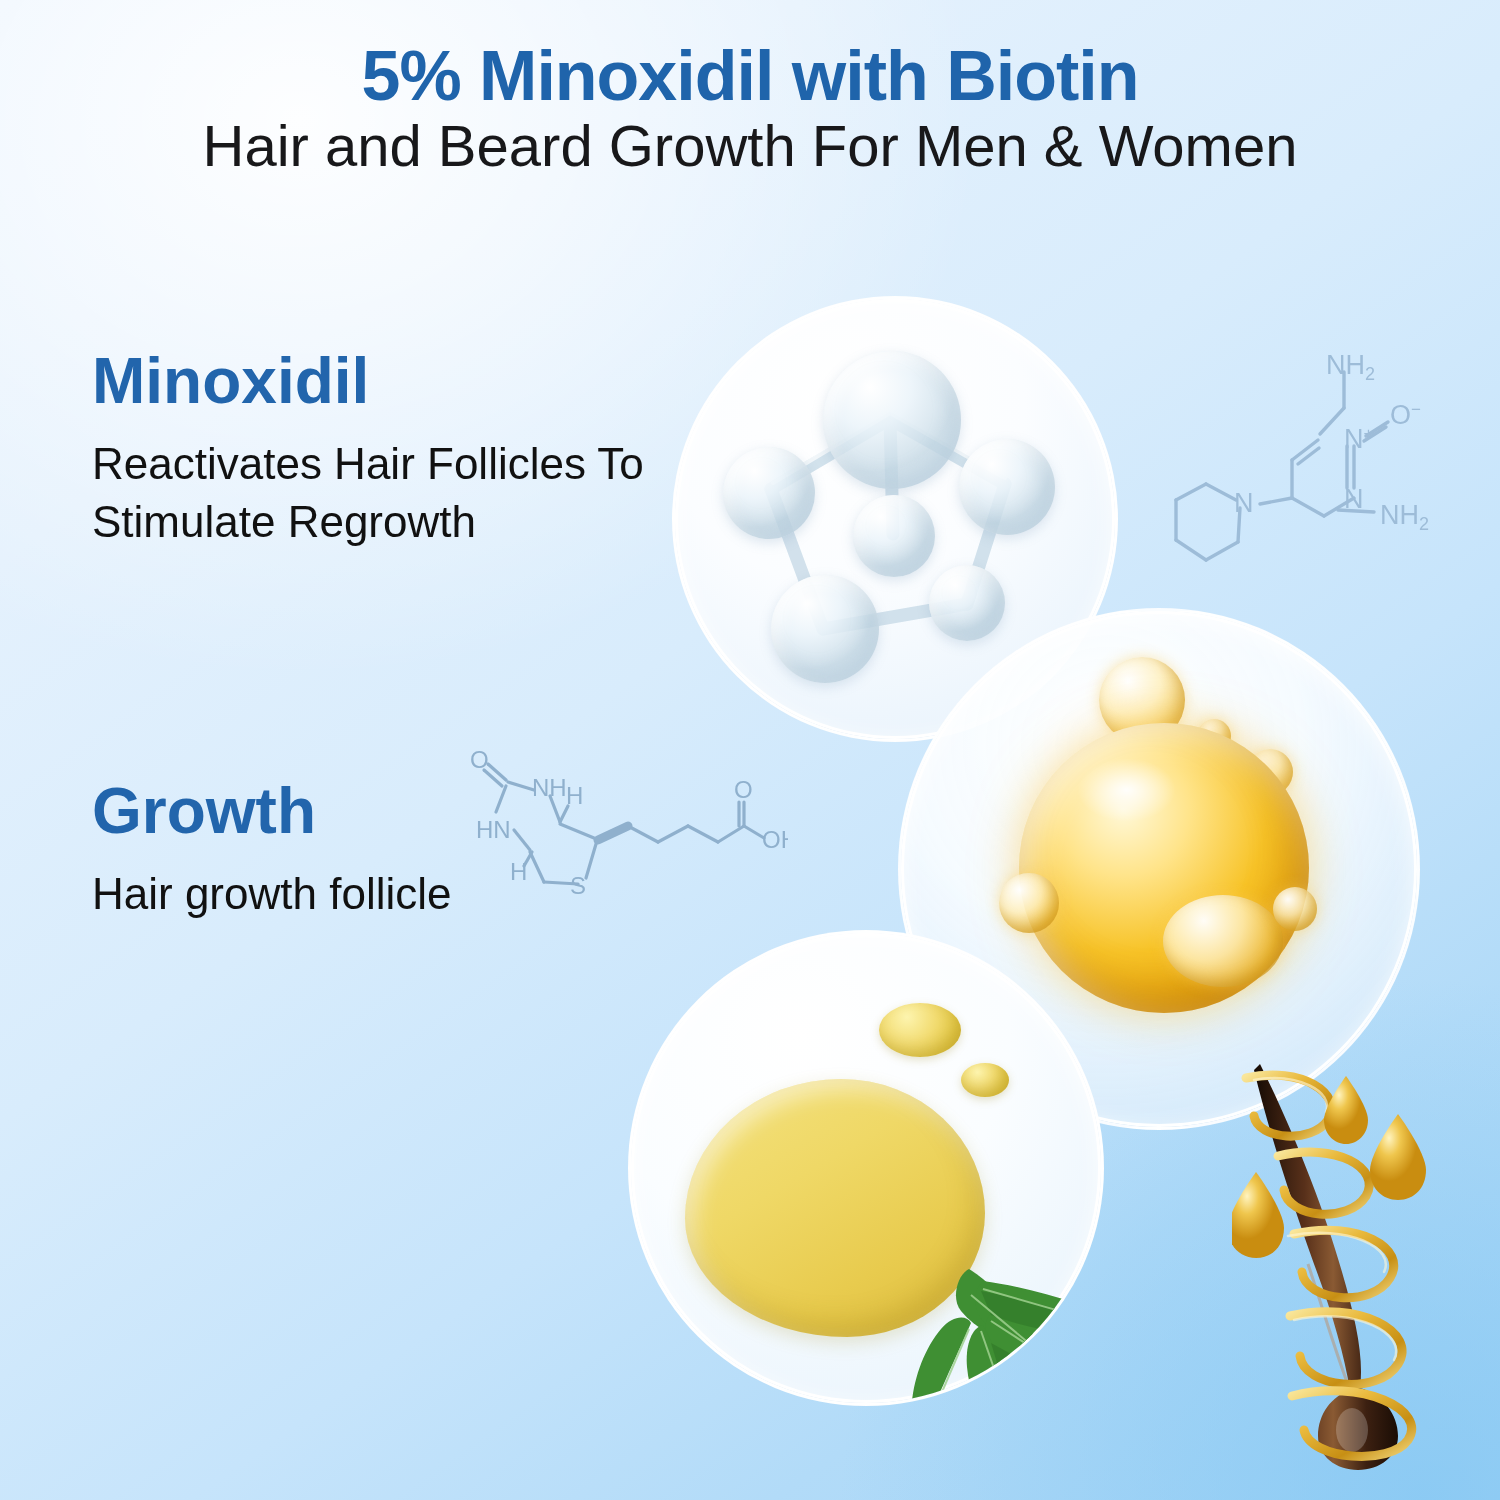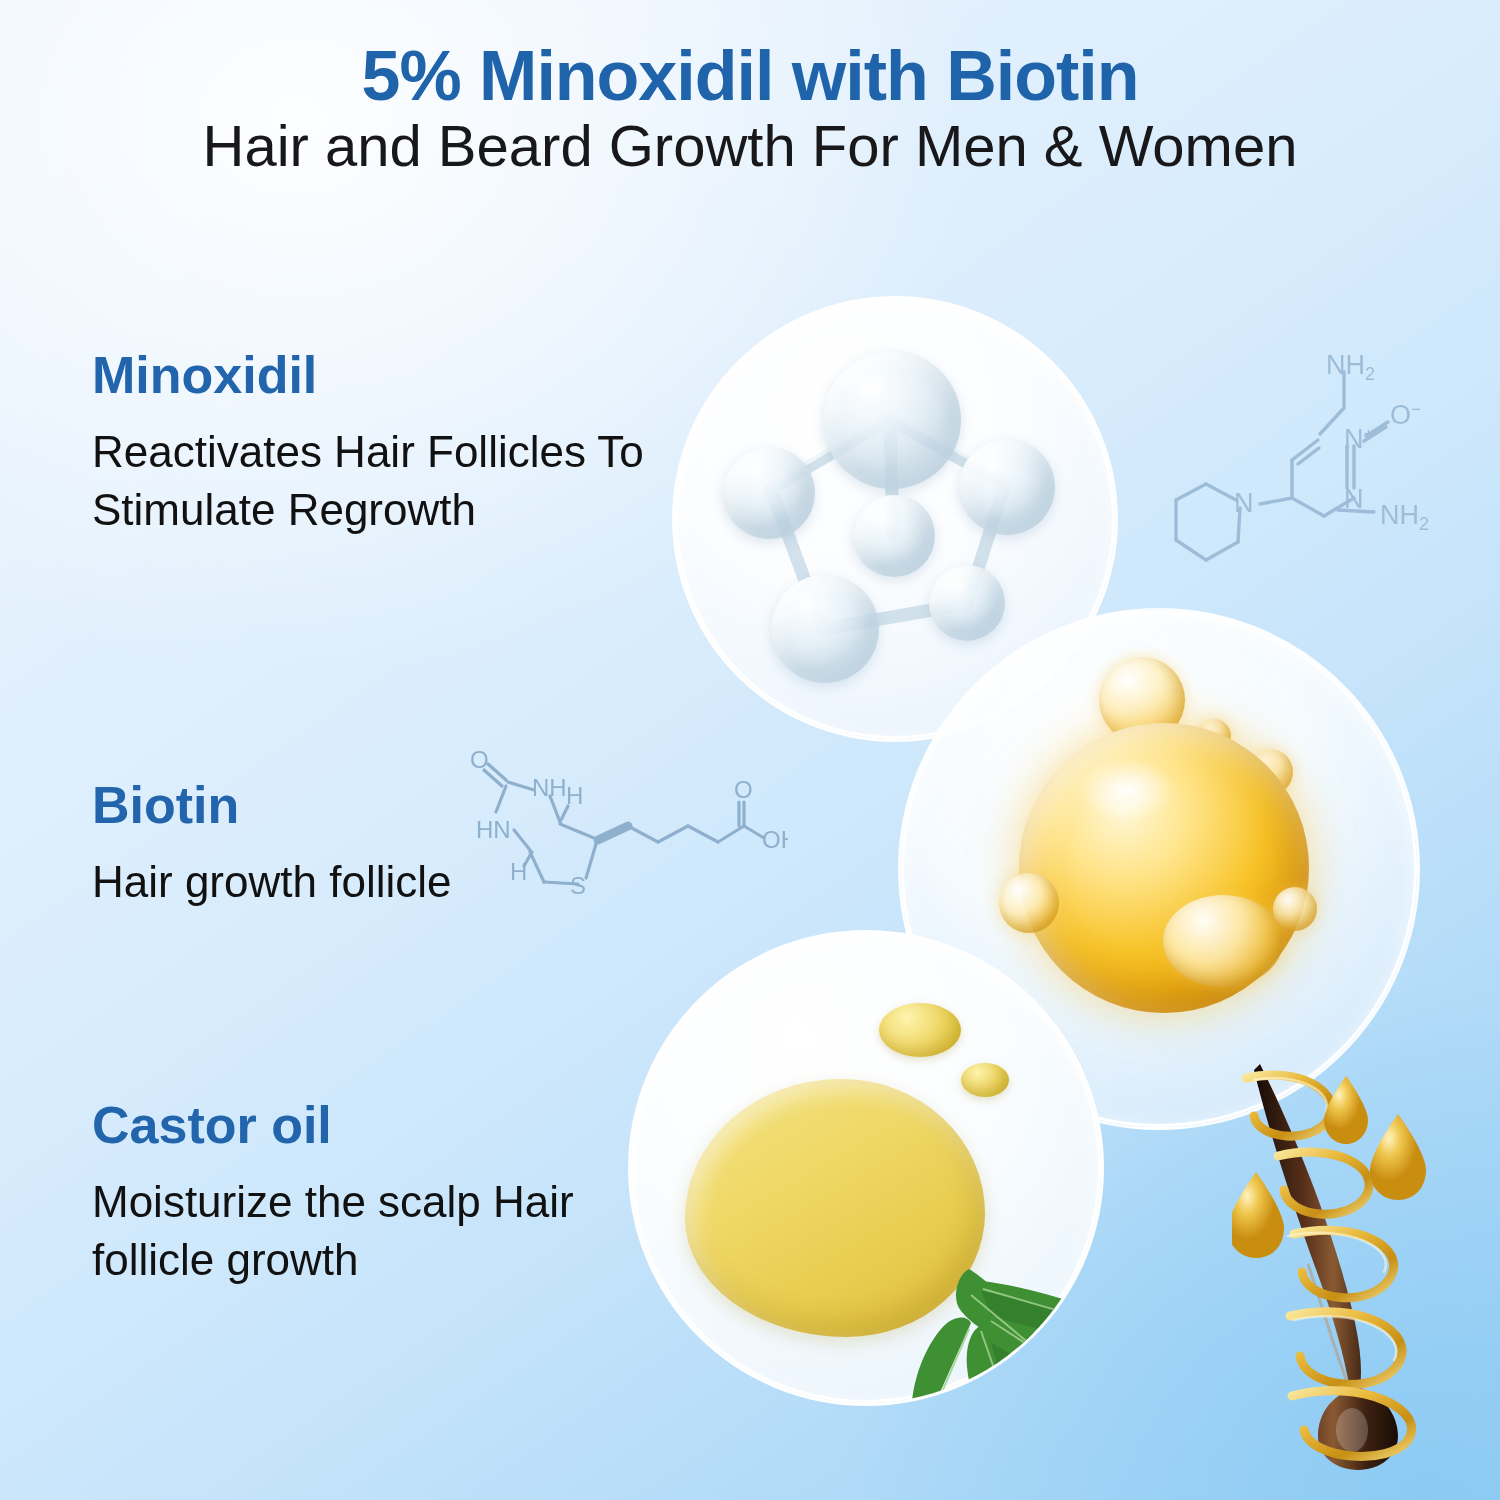--- a/index.html
+++ b/index.html
@@ -22,21 +22,21 @@
   .title{
     font-size:70px;font-weight:bold;color:#1f64ab;letter-spacing:-1px;
     line-height:1.05;white-space:nowrap;
   }
   .subtitle{
     font-size:58px;color:#18181a;margin-top:0;line-height:1.1;white-space:nowrap;
   }
 
   
   .feature{position:absolute;left:92px;}
-  .f-head{font-size:52px;font-weight:bold;color:#2265ac;line-height:1.05;}
+  .f-head{font-size:64px;font-weight:bold;color:#2265ac;line-height:1.05;}
   .f-body{font-size:44px;color:#111;line-height:1.32;margin-top:20px;}
   #feature-minoxidil{top:348px;width:560px;}
   #feature-biotin{top:778px;width:420px;}
   #feature-castor{top:1098px;width:540px;}
 
   
   .dish{position:absolute;border-radius:50%;overflow:hidden;}
   .dish .rim{
     position:absolute;inset:0;border-radius:50%;
     box-shadow:inset 0 0 0 3px rgba(255,255,255,.95),
@@ -127,28 +127,24 @@
     <div class="title">5% Minoxidil with Biotin</div>
     <div class="subtitle">Hair and Beard Growth For Men &amp; Women</div>
   </div>
 
   <div class="feature" id="feature-minoxidil">
     <div class="f-head">Minoxidil</div>
     <div class="f-body">Reactivates Hair Follicles To Stimulate Regrowth</div>
   </div>
 
   <div class="feature" id="feature-biotin">
-    <div class="f-head">Biotin</div>
+    <div class="f-head">Growth</div>
     <div class="f-body">Hair growth follicle</div>
   </div>
 
-  <div class="feature" id="feature-castor">
-    <div class="f-head">Castor oil</div>
-    <div class="f-body">Moisturize the scalp Hair follicle growth</div>
-  </div>
 
   <div class="dish" id="dish-molecule">
     <div class="rim"></div>
     <svg width="440" height="440" style="position:absolute;inset:0">
       <g stroke="#cbdde9" stroke-width="13" fill="none" opacity=".85" stroke-linecap="round">
         <line x1="215" y1="120" x2="96" y2="190"></line>
         <line x1="215" y1="120" x2="330" y2="185"></line>
         <line x1="215" y1="120" x2="218" y2="235"></line>
         <line x1="96" y1="190" x2="148" y2="330"></line>
         <line x1="330" y1="185" x2="292" y2="305"></line>

